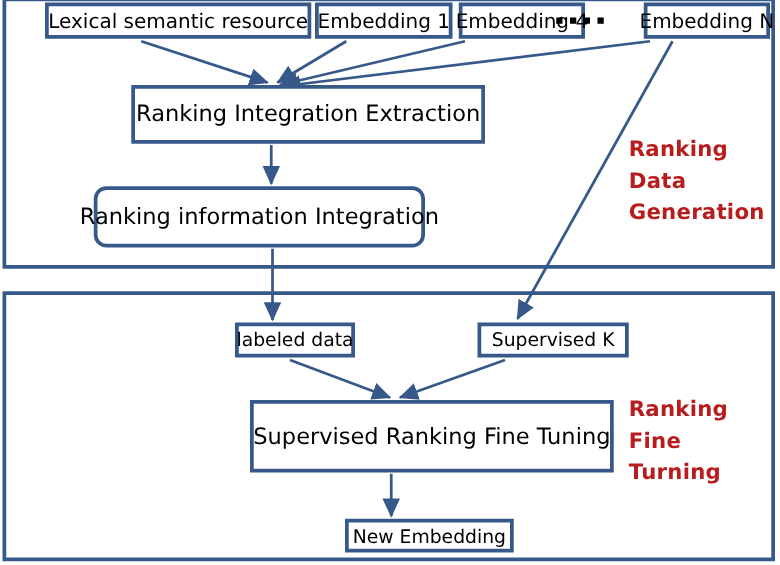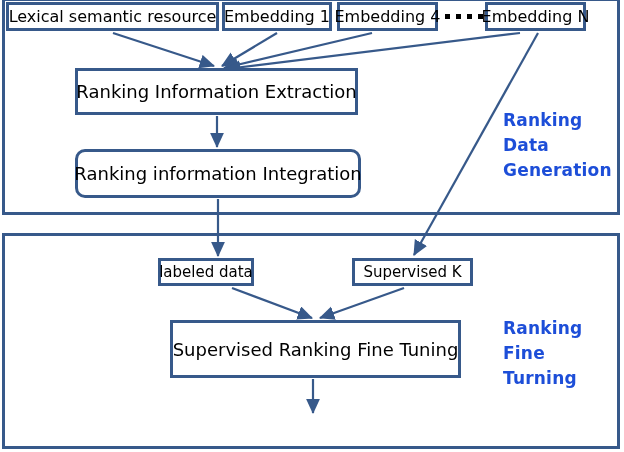--- a/index.html
+++ b/index.html
@@ -24,27 +24,27 @@
     box-sizing:border-box;
     background:#ffffff;
     border:2px solid #37598a;
     display:flex;
     align-items:center;
     justify-content:center;
     color:#000000;
     white-space:nowrap;
     font-family:"DejaVu Sans","Liberation Sans",sans-serif;
   }
-  .node.thick{border-width:3px;}
+  .node.thick{border-width:3px;margin-left:30px;}
   .node.rounded{border-radius:10px;border-width:3px;}
 
   .section-label{
     position:absolute;
     font-weight:bold;
-    color:#1d4ed8;
+    color:#b91c1c;
     font-size:17px;
     line-height:25px;
     letter-spacing:.2px;
     white-space:pre-line;
     font-family:"DejaVu Sans","Liberation Sans",sans-serif;
   }
 
   .dots{
     position:absolute;
     display:flex;
@@ -57,21 +57,21 @@
   #cont-top{left:2px;top:-2px;width:618px;height:217px;}
   #cont-bottom{left:2px;top:233px;width:618px;height:216px;}
 
   #n-lexical{left:6px;top:2px;width:213px;height:29px;font-size:16px;}
   #n-emb1{left:222px;top:2px;width:110px;height:29px;font-size:16px;}
   #n-emb2{left:337px;top:2px;width:101px;height:29px;font-size:16px;}
   #n-embN{left:485px;top:2px;width:101px;height:29px;font-size:16px;}
   #dots-row{left:445px;top:14px;}
 
   #n-extraction{left:75px;top:68px;width:283px;height:47px;font-size:18px;}
-  #n-integration{left:75px;top:149px;width:286px;height:49px;font-size:18px;text-align:right;}
+  #n-integration{left:75px;top:149px;width:265px;height:49px;font-size:18px;text-align:right;}
 
   #n-labeled{left:158px;top:258px;width:96px;height:28px;font-size:15px;}
   #n-embK{left:352px;top:258px;width:121px;height:28px;font-size:15px;}
   #n-supervised{left:170px;top:320px;width:291px;height:58px;font-size:18px;text-align:center;}
   #n-newemb{left:246px;top:415px;width:135px;height:27px;font-size:15px;}
 
   #lbl-gen{left:503px;top:108px;}
   #lbl-fine{left:503px;top:316px;}
 </style>
 </head>
@@ -110,32 +110,33 @@
 
   <div class="dots" id="dots-row">
     <i></i>
       <i></i>
       <i></i>
       <i></i>
   </div>
 
   <div class="node thick" id="n-embN">Embedding N</div>
 
-  <div class="node thick" id="n-extraction">Ranking Information Extraction</div>
+  <div class="node thick" id="n-extraction">Ranking Integration Extraction</div>
 
   <div class="node rounded" id="n-integration">Ranking information Integration</div>
 
   <div class="section-label" id="lbl-gen">Ranking
 Data
 Generation</div>
 
   <div class="node thick" id="n-labeled">labeled data</div>
 
   <div class="node thick" id="n-embK">Supervised  K</div>
 
   <div class="node thick" id="n-supervised">Supervised Ranking Fine Tuning</div>
 
+  <div class="node thick" id="n-newemb">New Embedding</div>
 
   <div class="section-label" id="lbl-fine">Ranking
 Fine
 Turning</div>
 
 </div>
 
 </body></html>

